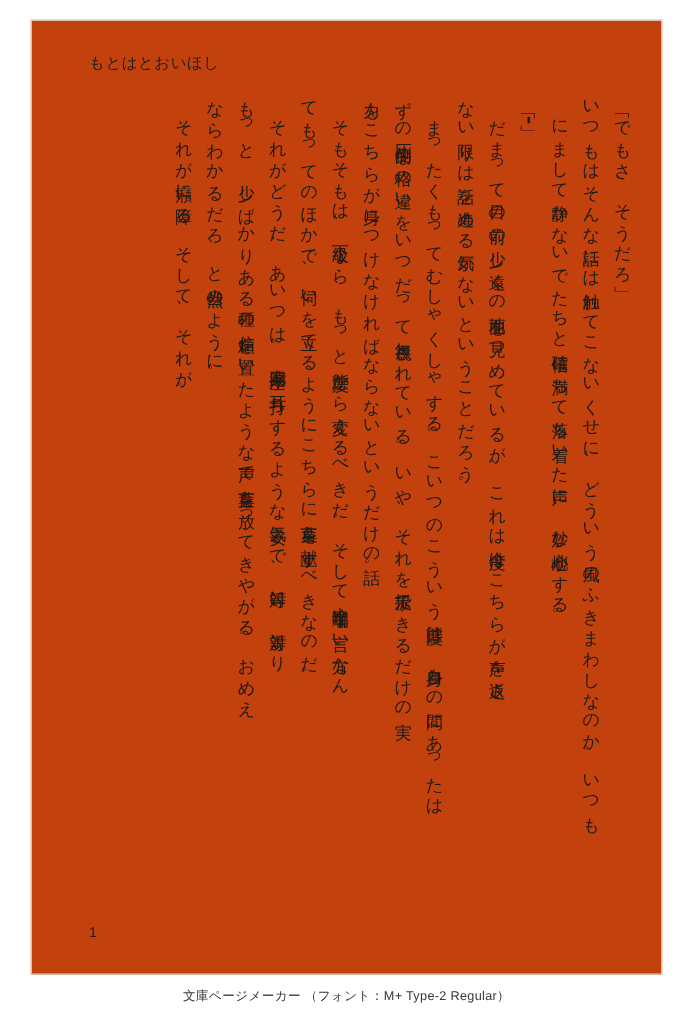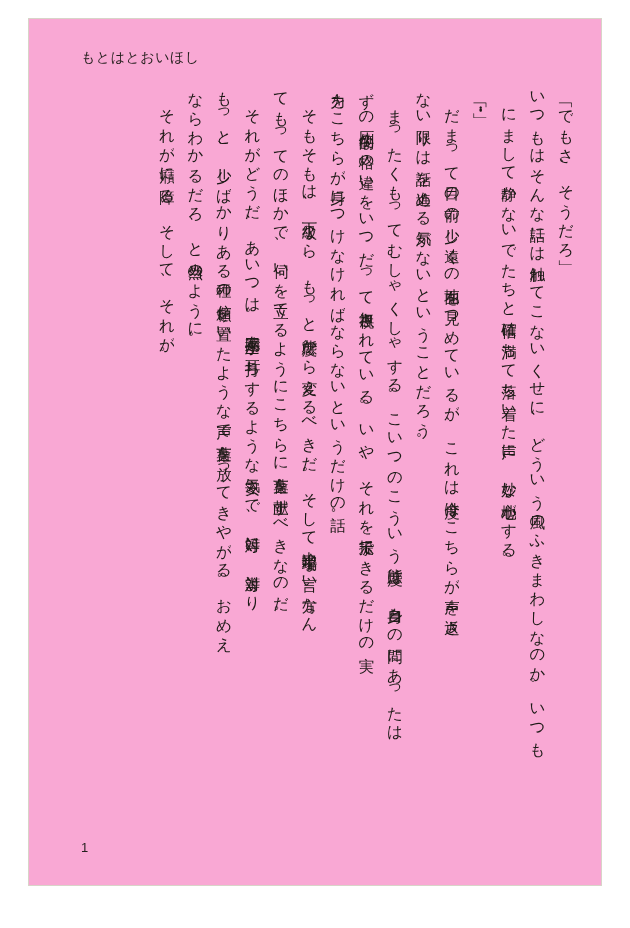--- a/index.html
+++ b/index.html
@@ -18,21 +18,21 @@
     width: 630px;
     height: 928px;
     box-sizing: border-box;
   }
   .page {
     position: absolute;
     left: 28px;
     top: 18px;
     width: 574px;
     height: 868px;
-    background: #f9a8d4;
+    background: #c2410c;
     border: 1px solid #d8d4c8;
     box-sizing: border-box;
     overflow: hidden;
     text-decoration: underline;
   }
   .header-title {
     position: absolute;
     left: 52px;
     top: 30px;
     font-size: 14px;
@@ -109,13 +109,14 @@
       <div class="vline">てもってのほかで、伺いを立てるようにこちらに言葉を献上すべきなのだ。</div>
       <div class="vline indent">それがどうだ、あいつは。友達同士が耳打ちするような気安さで、対等に、対等より</div>
       <div class="vline">もっと、少しばかりある種の信頼を置いたような声で言葉を放ってきやがる。おめえ</div>
       <div class="vline">ならわかるだろ、と当然のように。</div>
       <div class="vline indent">それが癪に障る。そして、それが。</div>
     </div>
 
     <div class="page-number">1</div>
   </div>
 
+  <div class="footer">文庫ページメーカー （フォント：M+ Type-2 Regular）</div>
 </div>
 
 </body></html>

